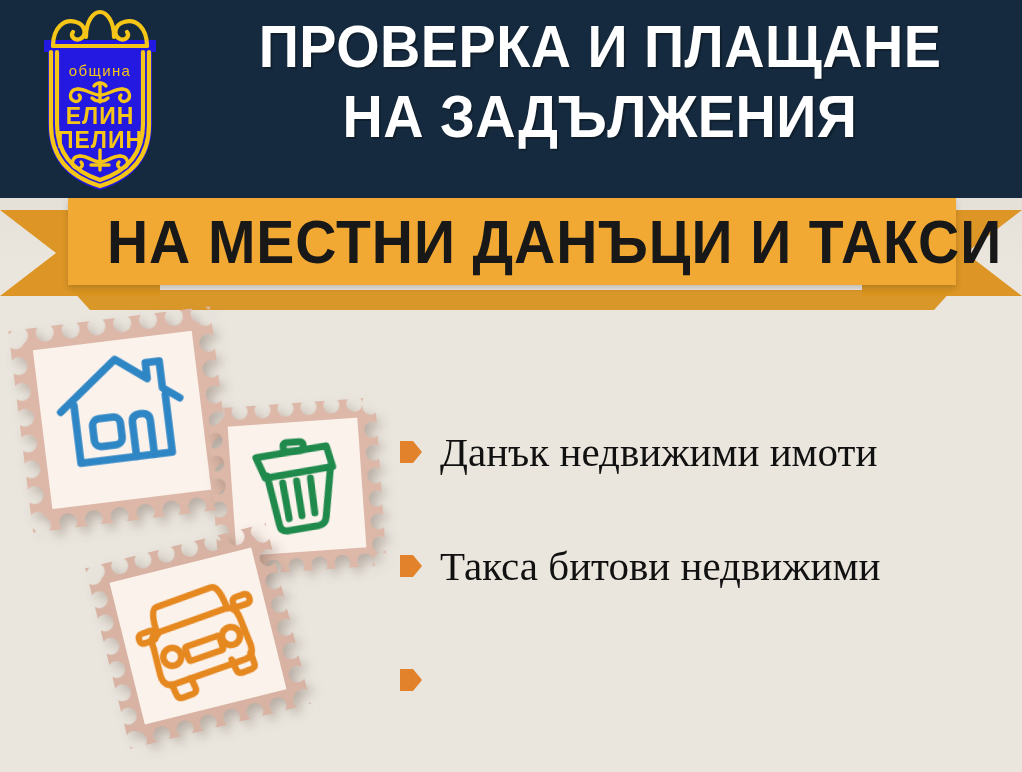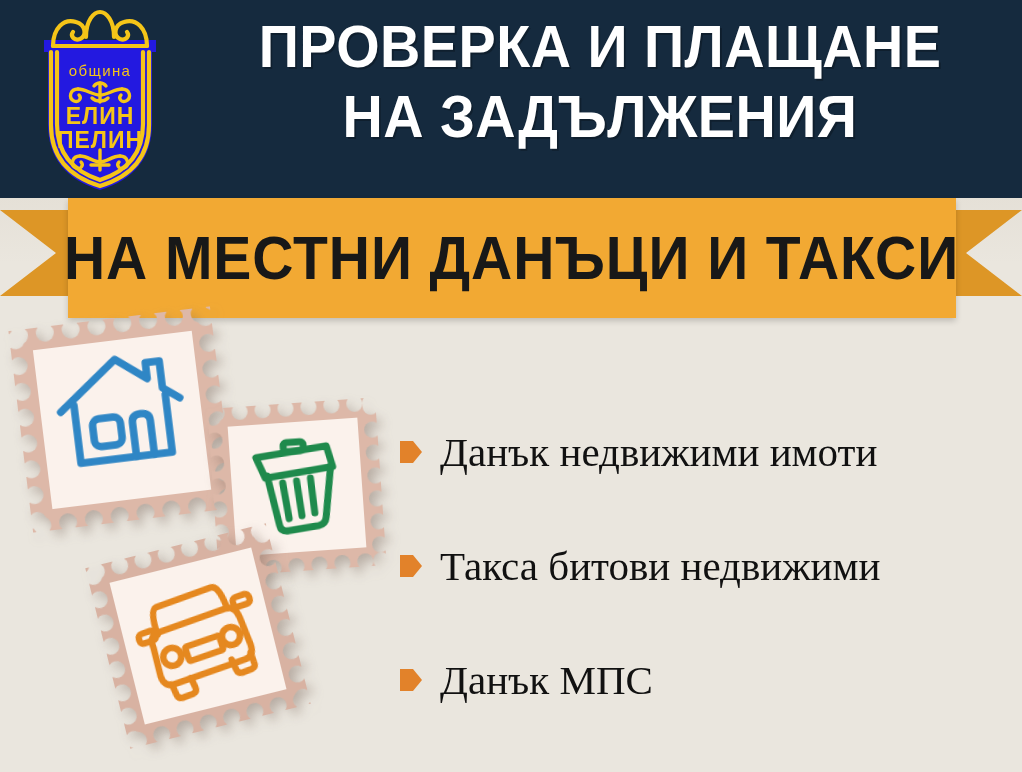--- a/index.html
+++ b/index.html
@@ -50,24 +50,24 @@
   }
   .ribbon-tail.left{left:0;clip-path:polygon(0 0,160px 0,160px 86px,0 86px,56px 43px);}
   .ribbon-tail.right{right:0;clip-path:polygon(0 0,160px 0,104px 43px,160px 86px,0 86px);}
   .ribbon-shadow{
     position:absolute;left:72px;top:92px;width:880px;height:20px;
     background:#d8921f;
     clip-path:polygon(0 0,880px 0,862px 20px,18px 20px);
     opacity:.95;
   }
   .ribbon-main{
-    position:absolute;left:68px;top:0px;width:888px;height:120px;
+    position:absolute;left:68px;top:0px;width:888px;height:87px;
     background:#f2a933;
     box-shadow:0 3px 6px rgba(0,0,0,.18);
-    display:flex;align-items:center;justify-content:center;
+    display:flex;align-items:center;justify-content:flex-start;
   }
   .ribbon-text{
     color:#181818;
     font-family:"Liberation Sans",sans-serif;
     font-weight:bold;
     font-size:62px;
     line-height:62px;
     letter-spacing:1px;
     transform:scaleX(0.92);
     white-space:nowrap;
@@ -339,18 +339,17 @@
       </span>
       <span class="list-label">Такса битови недвижими</span>
     </div>
 
     <div class="list-item">
       <span class="bullet">
         <svg width="22" height="26" viewBox="0 0 22 26" xmlns="http://www.w3.org/2000/svg">
           <path d="M0 2 L13 2 L22 13 L13 24 L0 24 Z" fill="#e2822a"></path>
         </svg>
       </span>
-      <span class="list-label">Данък МПС</span>
     </div>
 
   </div>
 
 </div>
 
 </body></html>

